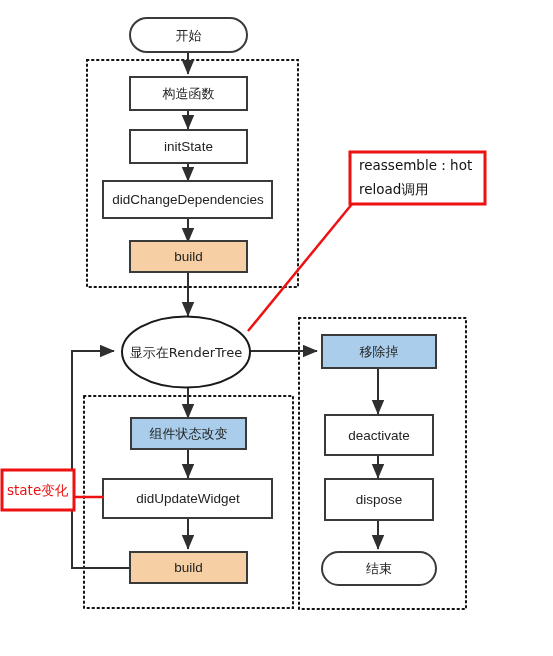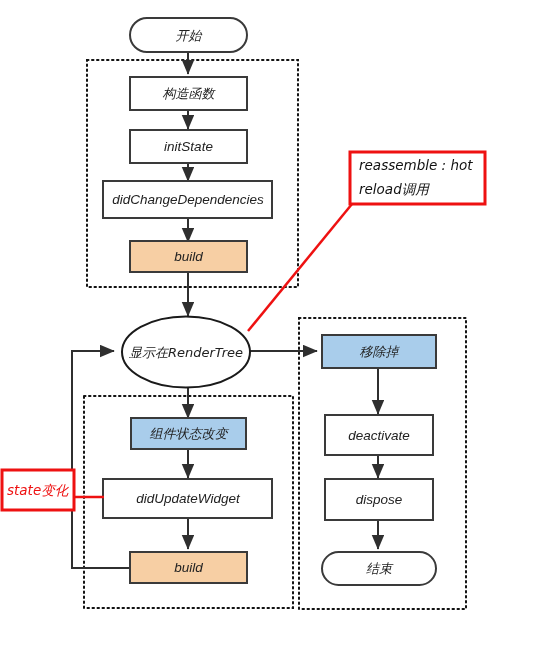--- a/index.html
+++ b/index.html
@@ -9,21 +9,20 @@
   }
   body {
     font-family: "Liberation Sans", "DejaVu Sans", sans-serif;
   }
   #canvas {
     position: relative;
     width: 553px;
     height: 656px;
     background: #ffffff;
     overflow: hidden;
-    font-style: italic;
   }
   #diagram-svg {
     position: absolute;
     left: 0;
     top: 0;
     width: 553px;
     height: 656px;
   }
   .node-label {
     font-family: "Liberation Sans", "DejaVu Sans", sans-serif;

